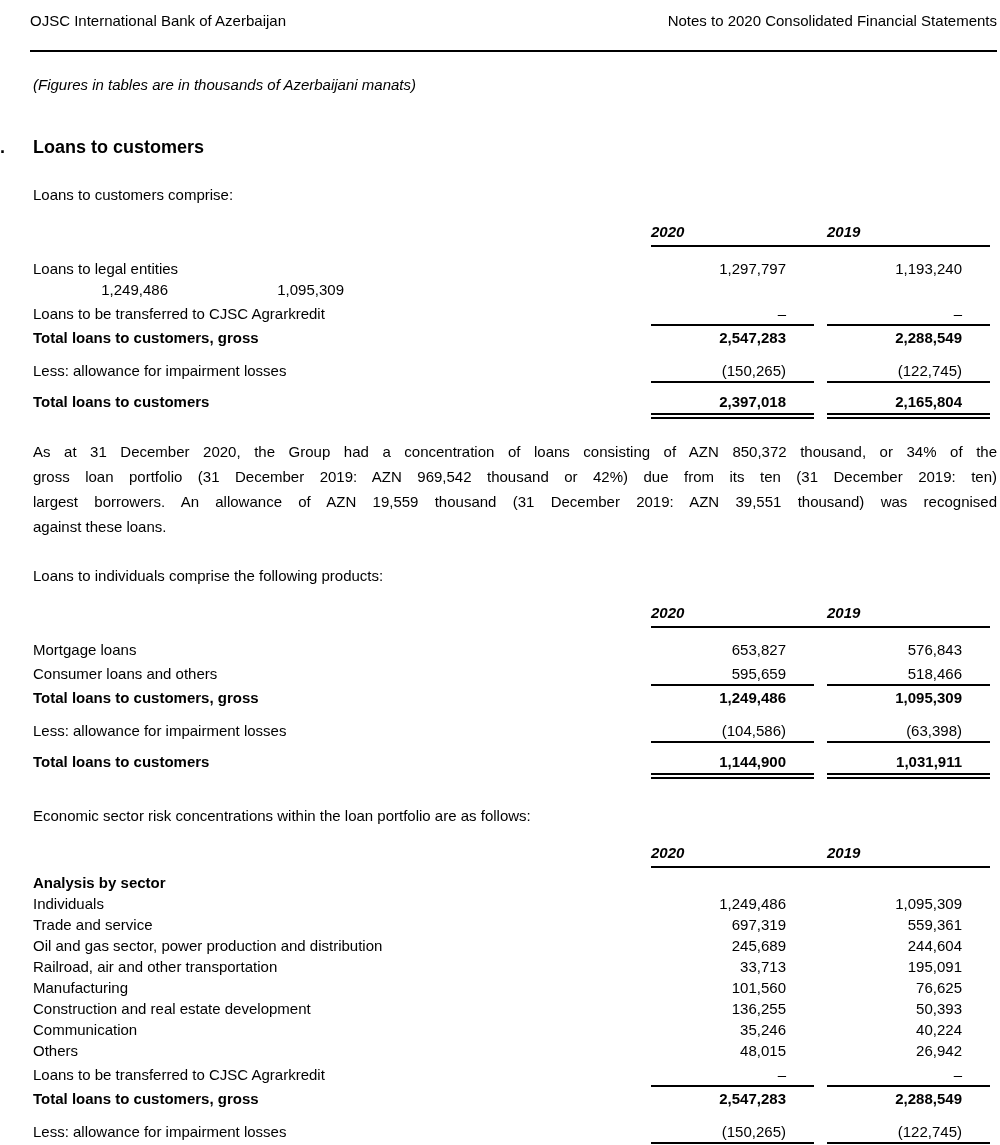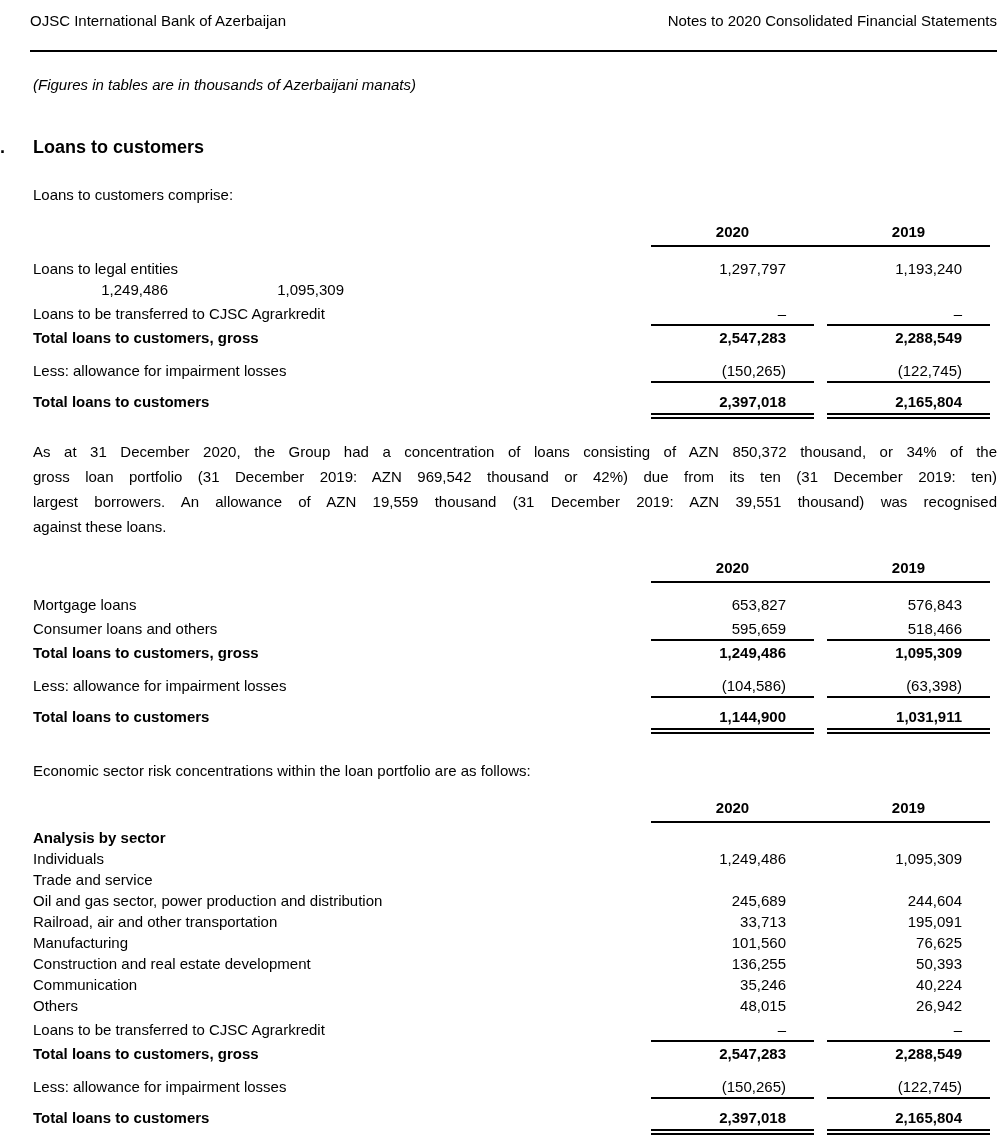--- a/index.html
+++ b/index.html
@@ -31,21 +31,21 @@
   .fin-table { margin:20px 0 0 33px; width:957px; }
   .row { display:flex; align-items:baseline; min-height:21px; }
   .lbl { flex:1; padding-right:8px; }
   .vals { display:flex; width:339px; flex-shrink:0; }
   .c1,.c2 { width:163px; box-sizing:border-box; }
   .colgap { width:13px; }
   .num { text-align:right; padding-right:28px; }
   .head-row { margin-bottom:13px; }
   .head-row.tight { margin-bottom:6px; }
   .head-row .vals { border-bottom:2px solid #000; padding-bottom:5px; }
-  .head-cell { text-align:center; font-weight:bold; }
+  .head-cell { text-align:left; font-weight:bold; font-style:italic; }
   .ruled .c1, .ruled .c2 { border-bottom:2px solid #000; padding-bottom:2px; }
   .dbl .c1, .dbl .c2 { border-bottom:6px double #000; padding-bottom:3px; }
   .bold { font-weight:bold; }
   .sp { margin-top:12px;justify-content:flex-end; }
   .sp2 { margin-top:10px;gap:21px; }
   .sp3 { margin-top:3px; }
 
   
   .para { margin:20px 3px 0 33px; line-height:25px; }
   .jline { text-align:justify; text-align-last:justify; }
@@ -128,20 +128,21 @@
     </div>
   </div>
 
   <div class="para">
     <div class="jline">As at 31 December 2020, the Group had a concentration of loans consisting of AZN 850,372 thousand, or 34% of the</div>
     <div class="jline">gross loan portfolio (31 December 2019: AZN 969,542 thousand or 42%) due from its ten (31 December 2019: ten)</div>
     <div class="jline">largest borrowers. An allowance of AZN 19,559 thousand (31 December 2019: AZN 39,551 thousand) was recognised</div>
     <div class="jline last">against these loans.</div>
   </div>
 
+  <div class="lead">Loans to individuals comprise the following products:</div>
 
   <div class="fin-table">
     <div class="row head-row">
       <div class="lbl"></div>
       <div class="vals">
         <div class="c1 head-cell">2020</div>
         <div class="colgap"></div>
         <div class="c2 head-cell">2019</div>
       </div>
     </div>
@@ -209,20 +210,25 @@
     <div class="row">
       <div class="lbl">Individuals</div>
       <div class="vals">
           <div class="c1 num">1,249,486</div>
           <div class="colgap"></div>
           <div class="c2 num">1,095,309</div>
         </div>
     </div>
     <div class="row">
       <div class="lbl">Trade and service</div>
+      <div class="vals">
+          <div class="c1 num">697,319</div>
+          <div class="colgap"></div>
+          <div class="c2 num">559,361</div>
+        </div>
     </div>
     <div class="row">
       <div class="lbl">Oil and gas sector, power production and distribution</div>
       <div class="vals">
           <div class="c1 num">245,689</div>
           <div class="colgap"></div>
           <div class="c2 num">244,604</div>
         </div>
     </div>
     <div class="row">

